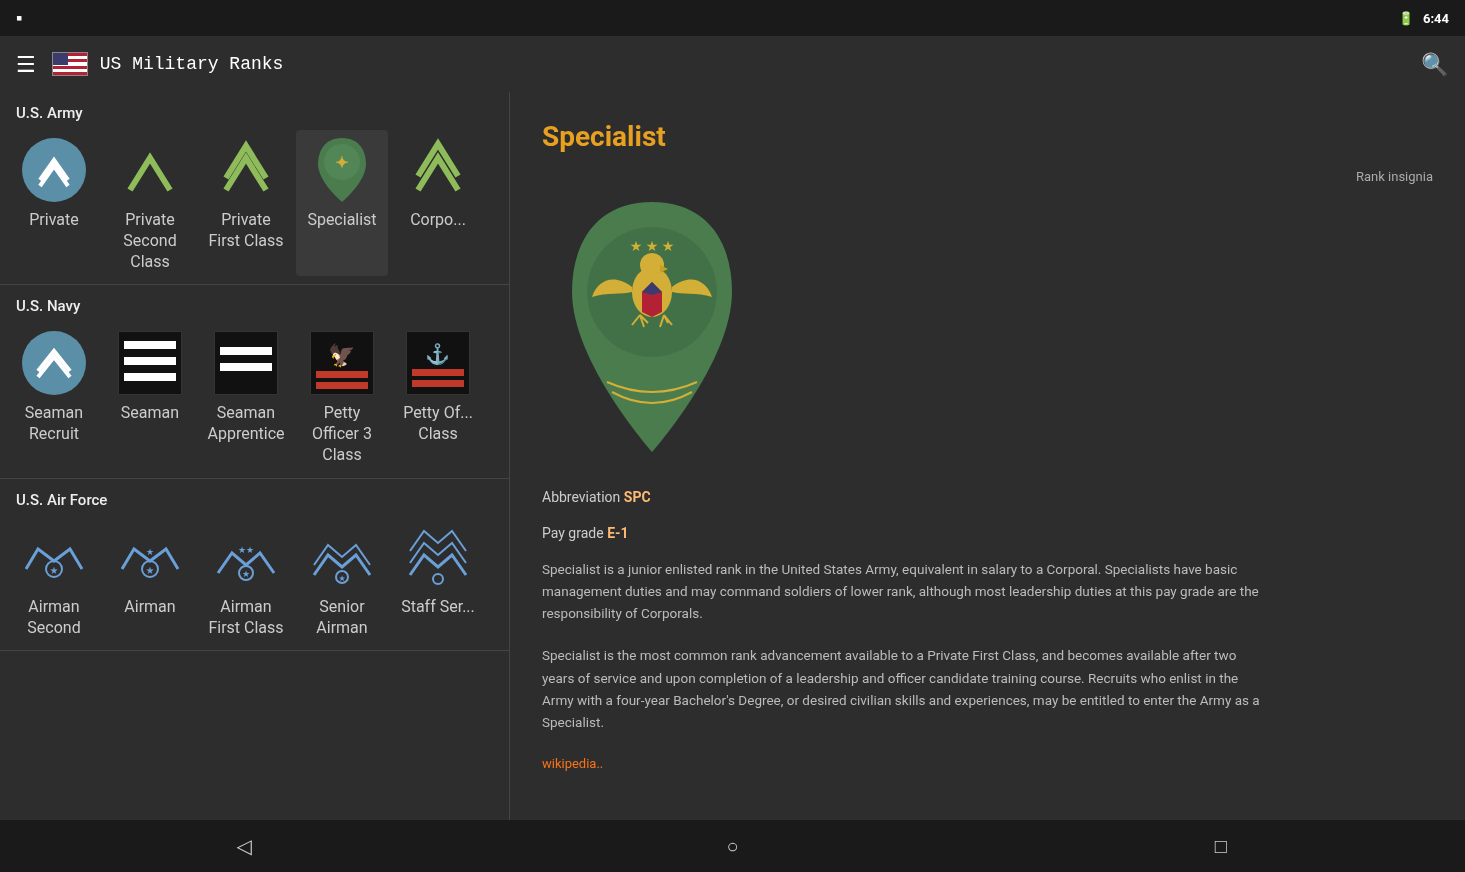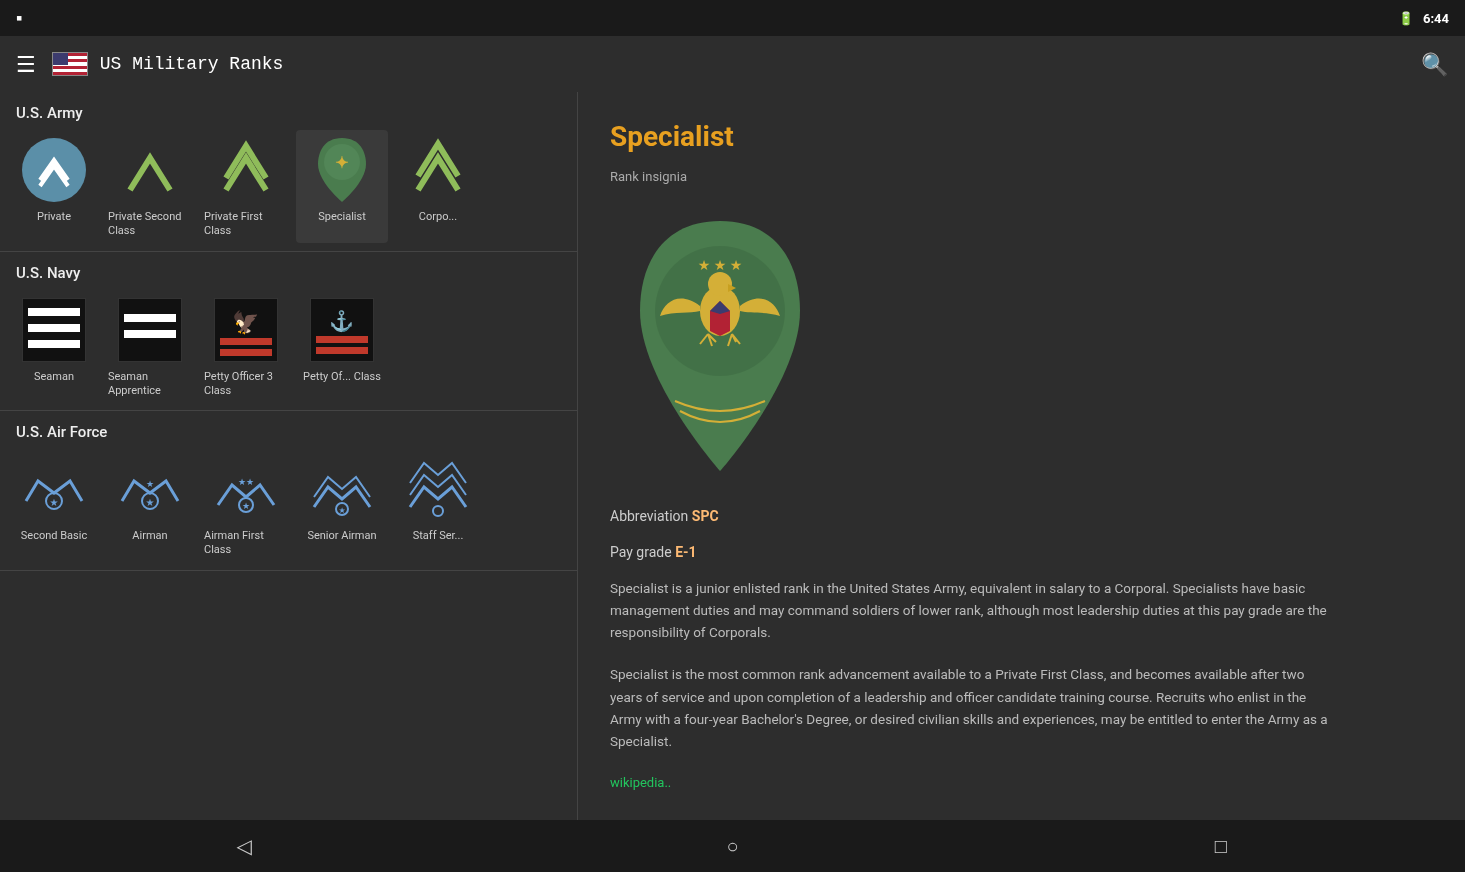--- a/index.html
+++ b/index.html
@@ -57,21 +57,21 @@
     
     .main-content {
       display: flex;
       flex: 1;
       overflow: hidden;
       background: #2d2d2d;
     }
 
     
     .left-panel {
-      width: 578px;
+      width: 510px;
       background: #2d2d2d;
       overflow-y: auto;
       overflow-x: hidden;
       border-right: 1px solid #444;
     }
     .left-panel::-webkit-scrollbar { width: 6px; }
     .left-panel::-webkit-scrollbar-track { background: #2d2d2d; }
     .left-panel::-webkit-scrollbar-thumb { background: #555; border-radius: 3px; }
 
     .section {
@@ -105,22 +105,22 @@
     .rank-insignia {
       width: 72px;
       height: 72px;
       display: flex;
       align-items: center;
       justify-content: center;
       margin-bottom: 4px;
     }
     .rank-label {
       color: #ccc;
-      font-size: 11px;
-      text-align: left;
+      font-size: 16px;
+      text-align: center;
       line-height: 1.3;
     }
 
     
     .insignia-circle-gray {
       width: 64px;
       height: 64px;
       border-radius: 50%;
       background: #5b8fa8;
       display: flex;
@@ -142,41 +142,42 @@
 
     .detail-title {
       font-size: 28px;
       font-weight: bold;
       color: #e8a020;
       margin-bottom: 16px;
     }
     .rank-insignia-label {
       font-size: 13px;
       color: #aaa;
-      margin-bottom: 27px;
+      margin-bottom: 8px;
+      text-align: right;
     }
     .detail-meta {
       margin-bottom: 12px;
       font-size: 14px;
       color: #ccc;
       line-height: 1.7;
     }
     .detail-meta strong {
       color: #fdba74;
       font-weight: 700;
     }
     .detail-description {
       font-size: 13.5px;
       color: #bbb;
       line-height: 1.65;
       max-width: 720px;
       margin-bottom: 20px;
     }
     .wiki-link {
-      color: #22c55e;
+      color: #f97316;
       font-size: 13px;
       text-decoration: none;
       cursor: pointer;
     }
 
     
     .nav-bar {
       background: #1a1a1a;
       height: 52px;
       display: flex;
@@ -283,20 +284,31 @@
           <span class="rank-label">Corpo...</span>
         </div>
 
       </div>
     </div>
 
     <div class="section">
       <div class="section-title">U.S. Navy</div>
       <div class="rank-grid">
 
+        <div class="rank-item">
+          <div class="rank-insignia">
+            <div class="insignia-circle-gray">
+              <svg width="44" height="44" viewBox="0 0 44 44">
+                <path d="M6 30 L22 10 L38 30" fill="none" stroke="#fff" stroke-width="4"></path>
+                <path d="M6 36 L22 16 L38 36" fill="none" stroke="#fff" stroke-width="4"></path>
+              </svg>
+            </div>
+          </div>
+          <span class="rank-label">Seaman Recruit</span>
+        </div>
 
         <div class="rank-item">
           <div class="rank-insignia">
             <div style="width:64px;height:64px;background:#111;display:flex;align-items:center;justify-content:center;border:1px solid #333;">
               <svg width="52" height="52" viewBox="0 0 52 52">
                 <rect x="0" y="4" width="52" height="8" fill="#fff"></rect>
                 <rect x="0" y="20" width="52" height="8" fill="#fff"></rect>
                 <rect x="0" y="36" width="52" height="8" fill="#fff"></rect>
               </svg>
             </div>
@@ -351,21 +363,21 @@
 
         <div class="rank-item">
           <div class="rank-insignia">
             <svg width="64" height="64" viewBox="0 0 64 64">
 
               <path d="M4 44 L16 24 L32 36 L48 24 L60 44" fill="none" stroke="#6a9fd8" stroke-width="3"></path>
               <circle cx="32" cy="44" r="8" fill="none" stroke="#6a9fd8" stroke-width="2"></circle>
               <text x="32" y="49" text-anchor="middle" fill="#6a9fd8" font-size="10">★</text>
             </svg>
           </div>
-          <span class="rank-label">Second Basic</span>
+          <span class="rank-label">Airman Second</span>
         </div>
 
         <div class="rank-item">
           <div class="rank-insignia">
             <svg width="64" height="64" viewBox="0 0 64 64">
               <path d="M4 44 L16 24 L32 36 L48 24 L60 44" fill="none" stroke="#6a9fd8" stroke-width="3"></path>
               <circle cx="32" cy="44" r="8" fill="none" stroke="#6a9fd8" stroke-width="2"></circle>
               <text x="32" y="49" text-anchor="middle" fill="#6a9fd8" font-size="10">★</text>
               <text x="32" y="30" text-anchor="middle" fill="#6a9fd8" font-size="9">★</text>
             </svg>

